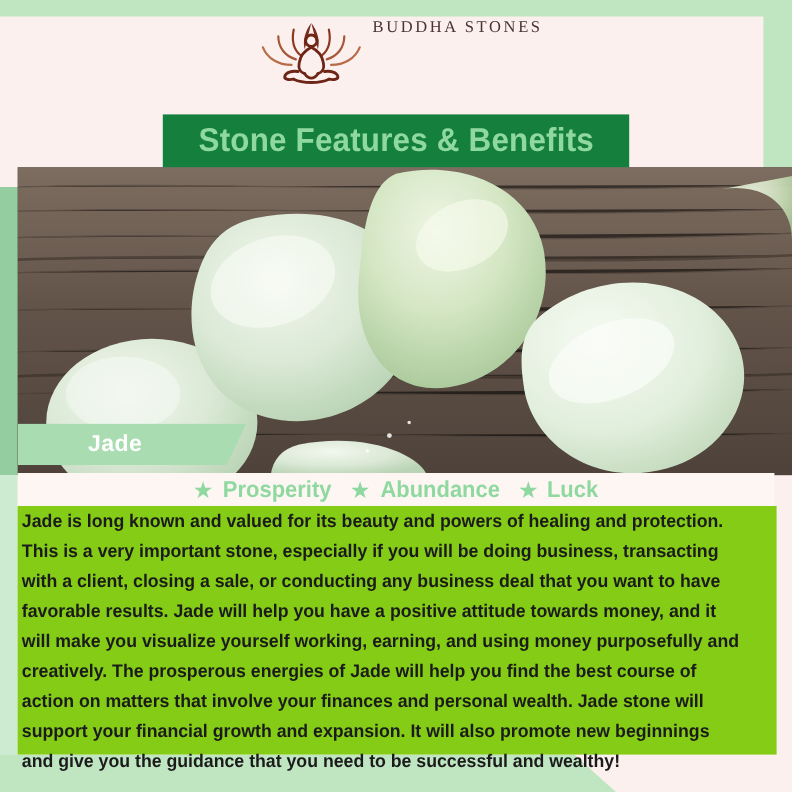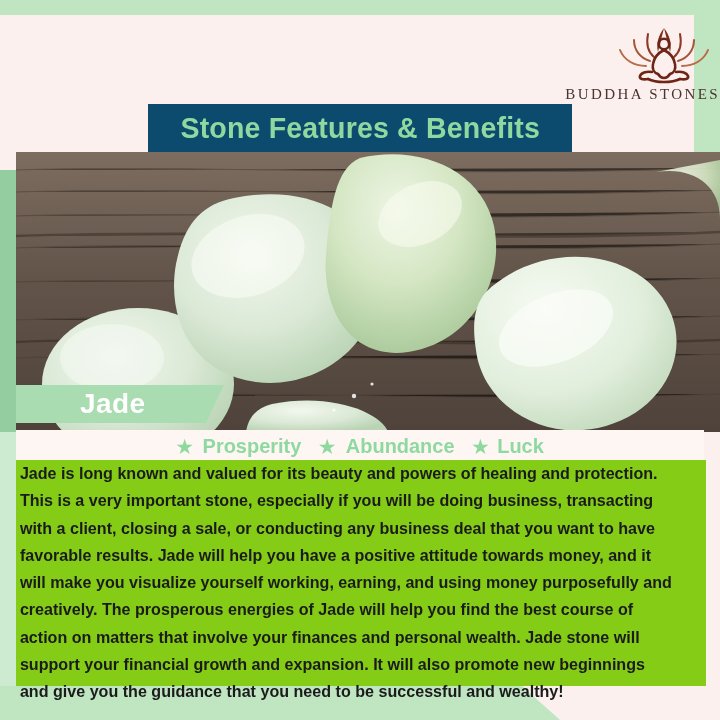--- a/index.html
+++ b/index.html
@@ -36,35 +36,35 @@
   }
   .frame-bottom{
     position:absolute;left:0;bottom:0;width:560px;height:34px;
     background:#bfe6c0;
     clip-path:polygon(0 0, 522px 0, 560px 34px, 0 34px);
   }
 
   
   .header{
     position:absolute;left:0;top:15px;width:720px;height:95px;
-    display:flex;flex-direction:column;align-items:flex-end;justify-content:center;
+    display:flex;flex-direction:row;align-items:flex-start;justify-content:center;
   }
   .logo-mark{
     width:112px;height:62px;display:block;
   }
   .logo-text{
     margin-top:2px;
     font-family:"Liberation Serif","DejaVu Serif",serif;
     font-size:15px;letter-spacing:2.4px;color:#4a3330;font-weight:400;
   }
 
   
   .title-panel{
     position:absolute;left:148px;top:104px;width:424px;height:48px;
-    background:#0c4a6e;
+    background:#15803d;
     display:flex;align-items:center;justify-content:center;
     z-index:6;
   }
   .title-text{
     font-size:30px;font-weight:bold;color:#8fd9a0;
     letter-spacing:.2px;white-space:nowrap;
     transform:scaleX(.95);
   }
 
   
@@ -77,21 +77,21 @@
 
   
   .jade-band{
     position:absolute;left:16px;top:385px;width:208px;height:38px;
     background:#a9dcb0;
     clip-path:polygon(0 0, 208px 0, 190px 38px, 0 38px);
     display:flex;align-items:center;
     z-index:5;
   }
   .jade-label{
-    color:#ffffff;font-size:28px;font-weight:bold;
+    color:#ffffff;font-size:21px;font-weight:bold;
     padding-left:64px;letter-spacing:.4px;
   }
 
   
   .benefits{
     position:absolute;left:16px;top:430px;width:688px;height:32px;
     display:flex;align-items:center;justify-content:center;
     gap:14px;background:#fdf6f3;z-index:4;
   }
   .benefit{

